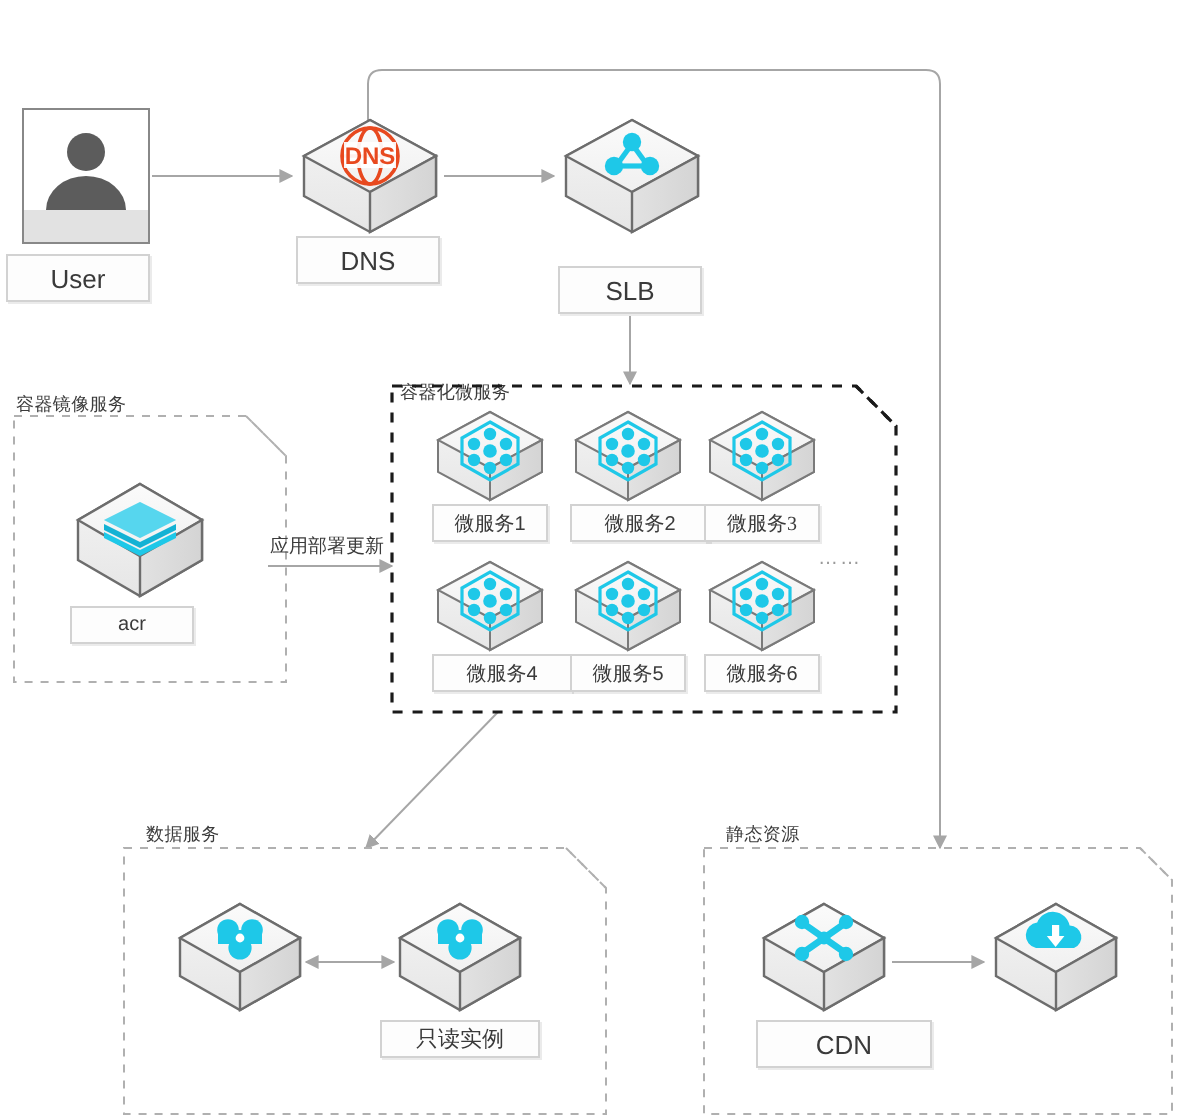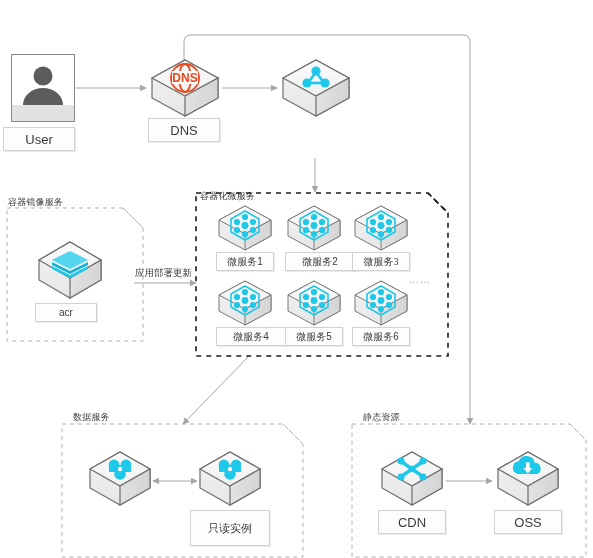--- a/index.html
+++ b/index.html
@@ -51,21 +51,21 @@
     display: flex;
     align-items: center;
     justify-content: center;
   }
   .label-lg {
     font-size: 13px;
     height: 24px;
   }
   .label-md {
     font-size: 11px;
-    height: 36px;
+    height: 19px;
   }
   .label-sm {
     font-size: 10px;
     height: 19px;
   }
   .user-box {
     position: absolute;
     box-sizing: border-box;
     border: 1px solid #888888;
     background: #ffffff;
@@ -339,37 +339,36 @@
       </g>
       <g fill="#1ec8e8">
         <circle cx="23" cy="13" r="3.6"></circle>
         <circle cx="45" cy="13" r="3.6"></circle>
         <circle cx="23" cy="29" r="3.6"></circle>
         <circle cx="45" cy="29" r="3.6"></circle>
         <circle cx="34" cy="21" r="3.2"></circle>
       </g>
     </svg>
   </div>
-  <div class="node-label label-lg" style="left:378px; top:510px; width:68px;">CDN</div>
+  <div class="node-label label-lg" style="left:378px; top:510px; width:88px;">CDN</div>
 
   <div class="node" style="left:494px; top:448px;">
     <svg width="68" height="62" class="node-icon">
       <polygon points="34,4 64,21 64,40 34,57 4,40 4,21" fill="url(#leftFace)" stroke="#6d6d6d" stroke-width="1.2"></polygon>
       <polygon points="34,4 64,21 34,38 4,21" fill="url(#topFace)" stroke="#6d6d6d" stroke-width="1.2"></polygon>
       <polygon points="34,38 64,21 64,40 34,57" fill="url(#rightFace)" stroke="#6d6d6d" stroke-width="1.2"></polygon>
       <g fill="#1ec8e8">
         <path d="M 24 26 a 6.5 6.5 0 0 1 0.6 -12.8 a 8.5 8.5 0 0 1 16.2 1.6 a 5.8 5.8 0 0 1 2.2 11.2 z"></path>
       </g>
       <g fill="#ffffff">
         <rect x="32" y="14.5" width="3.6" height="7"></rect>
         <polygon points="29.4,20 38.2,20 33.8,25.5"></polygon>
       </g>
     </svg>
   </div>
-  <div class="node-label label-lg" style="left:494px; top:510px; width:68px;">OSS</div>
 
   <div class="user-box" style="left:11px; top:54px; width:64px; height:68px;">
     <svg width="62" height="66">
       <rect x="0" y="0" width="62" height="66" fill="#ffffff"></rect>
       <rect x="0" y="50" width="62" height="16" fill="#e2e2e2"></rect>
       <circle cx="31" cy="21" r="9.5" fill="#5c5c5c"></circle>
       <path d="M 11 50 a 20 17 0 0 1 40 0 z" fill="#5c5c5c"></path>
     </svg>
   </div>
   <div class="node-label label-lg" style="left:3px; top:127px; width:72px;">User</div>
@@ -400,14 +399,15 @@
         <line x1="37" y1="16" x2="45" y2="27"></line>
         <line x1="29" y1="27" x2="45" y2="27"></line>
       </g>
       <g fill="#1ec8e8">
         <circle cx="37" cy="15" r="4.6"></circle>
         <circle cx="28" cy="27" r="4.6"></circle>
         <circle cx="46" cy="27" r="4.6"></circle>
       </g>
     </svg>
   </div>
+  <div class="node-label label-lg" style="left:279px; top:133px; width:72px;">SLB</div>
 
 </div>
 
 </body></html>

